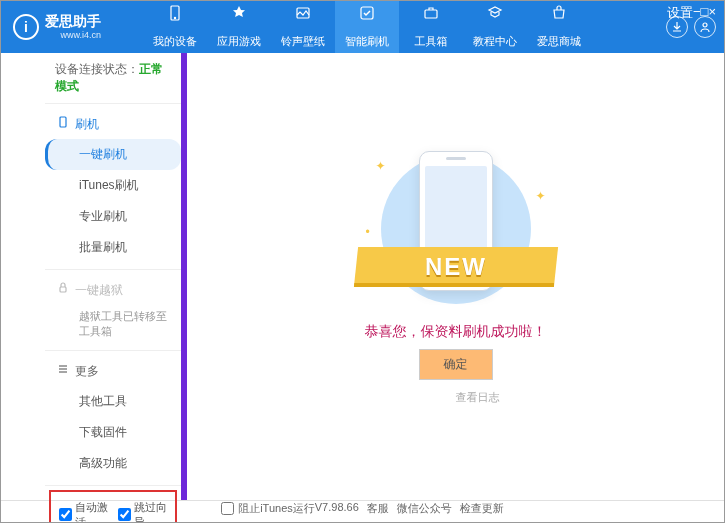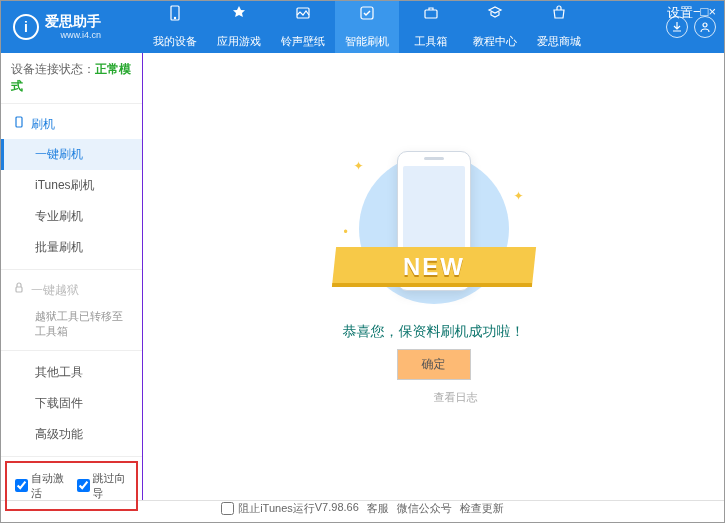--- a/index.html
+++ b/index.html
@@ -10,42 +10,42 @@
 .brand { font-size: 14px; font-weight: bold; line-height: 1.1; }
 .brand-sub { font-size: 9px; opacity: .85; text-align: right; }
 .nav { display: flex; height: 100%; flex: 1; }
 .nav-item { width: 64px; display: flex; flex-direction: column; align-items: center; justify-content: center; cursor: pointer; font-size: 11px; gap: 13px; }
 .nav-item.active { background: #3a97ec; align-items: center; }
 .nav-icon { width: 16px; height: 16px; }
 .sys-btns { display: flex; gap: 6px; padding: 0 8px; align-items: center; font-size: 10px; }
 .sys-top { position: absolute; top: 3px; right: 8px; display: flex; color: #fff; font-size: 13px; }
 .round-btn { width: 22px; height: 22px; border: 1.5px solid rgba(255,255,255,.8); border-radius: 50%; display: flex; align-items: center; justify-content: center; }
 .body-area { display: flex; height: calc(100% - 52px - 22px); }
-.sidebar { width: 142px; border-right: 1px solid #6d28d9; display: flex; flex-direction: column; font-size: 12px; }
+.sidebar { width: 142px; border-right: 6px solid #6d28d9; display: flex; flex-direction: column; font-size: 12px; margin-left: 44px; }
 .conn-status { padding: 8px 10px; border-bottom: 1px solid #eee; color: #666; }
 .conn-status .ok { color: #27a82f; font-weight: bold; }
 .side-section { padding: 6px 0; border-bottom: 1px solid #eee; }
 .side-hdr { display: flex; padding: 6px 12px; color: #666; gap: 6px; cursor: pointer; }
 .side-hdr.blue { color: #1f7fde; }
-.side-item { padding: 7px 10px 7px 34px; color: #555; cursor: pointer; }
+.side-item { padding: 7px 10px 7px 34px; color: #555; cursor: pointer; border-radius: 12px; }
 .side-item.active { background: #e8f2fc; color: #1f7fde; border-left: 3px solid #1f7fde; padding-left: 31px; }
 .jb-note { font-size: 11px; color: #999; padding: 4px 10px 4px 34px; line-height: 1.4; }
 .checks { padding: 8px; display: flex; gap: 10px; font-size: 11px; color: #555; border: 2px solid #d33; margin: 4px; }
 .checks label { display: flex; align-items: center; gap: 3px; cursor: pointer; }
 .main { flex: 1; display: flex; flex-direction: column; align-items: center; justify-content: center; position: relative; }
 .illust { width: 220px; height: 160px; position: relative; margin-bottom: 14px; }
 .circle-bg { width: 150px; height: 150px; border-radius: 50%; background: #c7e3fb; position: absolute; left: 35px; top: 5px; }
 .phone { width: 74px; height: 140px; background: #fff; border-radius: 10px; border: 1px solid #d0d8e2; position: absolute; left: 73px; top: 2px; box-shadow: 0 4px 12px rgba(0,0,0,.1); }
 .phone::before { content: ""; position: absolute; top: 5px; left: 50%; transform: translateX(-50%); width: 20px; height: 3px; background: #d0d8e2; border-radius: 2px; }
 .phone::after { content: ""; position: absolute; bottom: 5px; left: 50%; transform: translateX(-50%); width: 10px; height: 10px; border: 1px solid #d0d8e2; border-radius: 50%; }
 .phone-screen { position: absolute; top: 14px; bottom: 20px; left: 5px; right: 5px; background: #e3eefb; border-radius: 2px; }
 .banner { position: absolute; bottom: 22px; left: 10px; width: 200px; height: 40px; background: #f7c948; transform: skewX(-6deg); display: flex; align-items: center; justify-content: center; box-shadow: inset 0 -4px 0 #e0a818; }
 .banner span { font-size: 24px; font-weight: 900; color: #fff; letter-spacing: 2px; transform: skewX(6deg); text-shadow: 0 2px 0 #c88f15; }
 .sparkle { position: absolute; color: #f7c948; font-size: 12px; }
-.msg { font-size: 14px; color: #0f766e; margin-bottom: 8px; }
+.msg { font-size: 14px; color: #be185d; margin-bottom: 8px; }
 .ok-btn { padding: 6px 24px; border: 1px solid #ccc; background: #fdba74; font-size: 12px; color: #555; cursor: pointer; margin-bottom: 10px; }
 .log-link { font-size: 11px; color: #aaa; cursor: pointer; margin-left: 44px; }
 .statusbar { height: 16px; border-top: 1px solid #e0e0e0; display: flex; align-items: center; font-size: 11px; color: #666; padding: 0 10px; justify-content: center; }
 .statusbar label { display: flex; align-items: center; gap: 4px; cursor: pointer; }
 .statusbar .right { display: flex; gap: 8px; }
 svg { display: block; }
 </style>
 </head>
 <body>
 
@@ -155,20 +155,26 @@
         <svg width="12" height="12" viewBox="0 0 12 12" fill="none" stroke="#bbb" stroke-width="1.2">
             <rect x="3" y="5" width="6" height="5" rx="1"></rect>
             <path d="M4 5V3a2 2 0 014 0v2"></path>
           </svg>
         <span>一键越狱</span>
       </div>
       <div class="jb-note">越狱工具已转移至工具箱</div>
     </div>
 
     <div class="side-section">
+      <div class="side-hdr">
+        <svg width="12" height="12" viewBox="0 0 12 12" stroke="#888" stroke-width="1.4">
+            <path d="M2 3h8M2 6h8M2 9h8"></path>
+          </svg>
+        <span>更多</span>
+      </div>
       <div class="side-item">其他工具</div>
       <div class="side-item">下载固件</div>
       <div class="side-item">高级功能</div>
     </div>
 
     <div class="checks">
       <label>
           <input type="checkbox" checked="" style="">
           <span>自动激活</span>
         </label>

